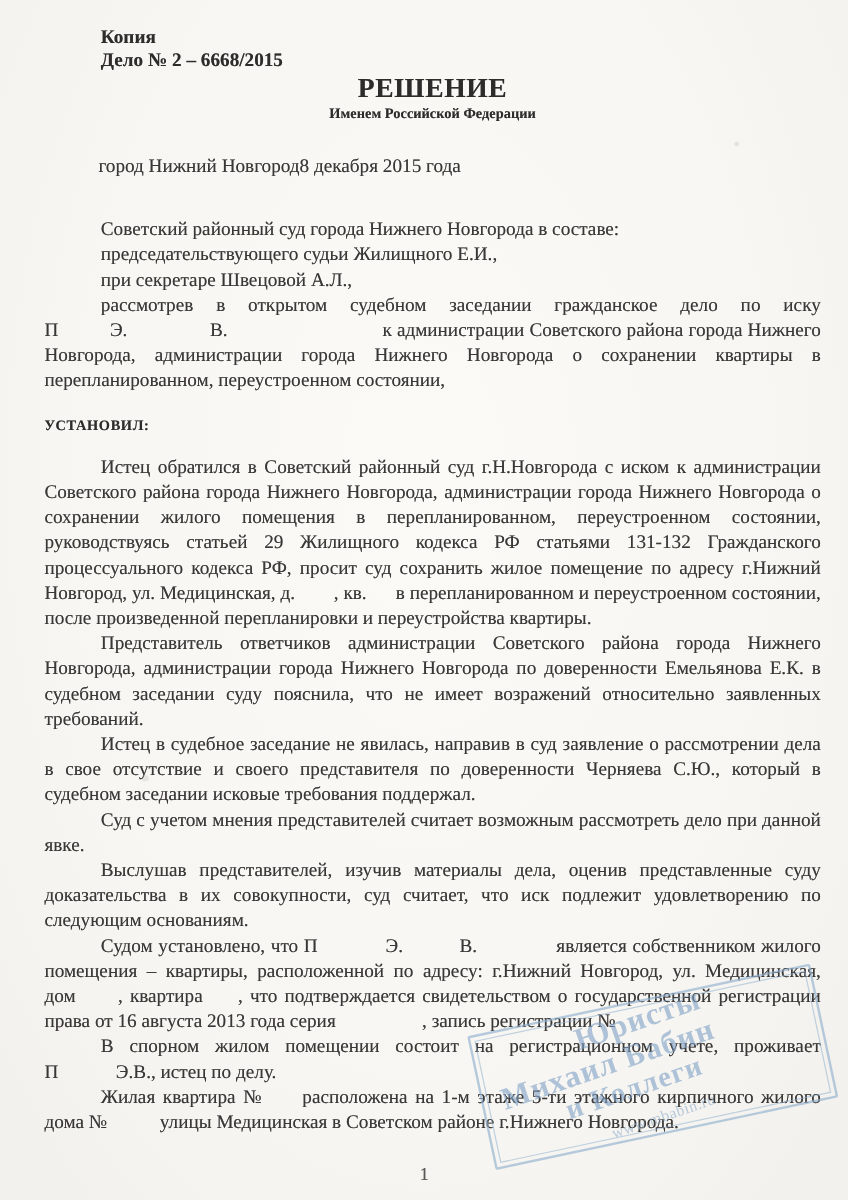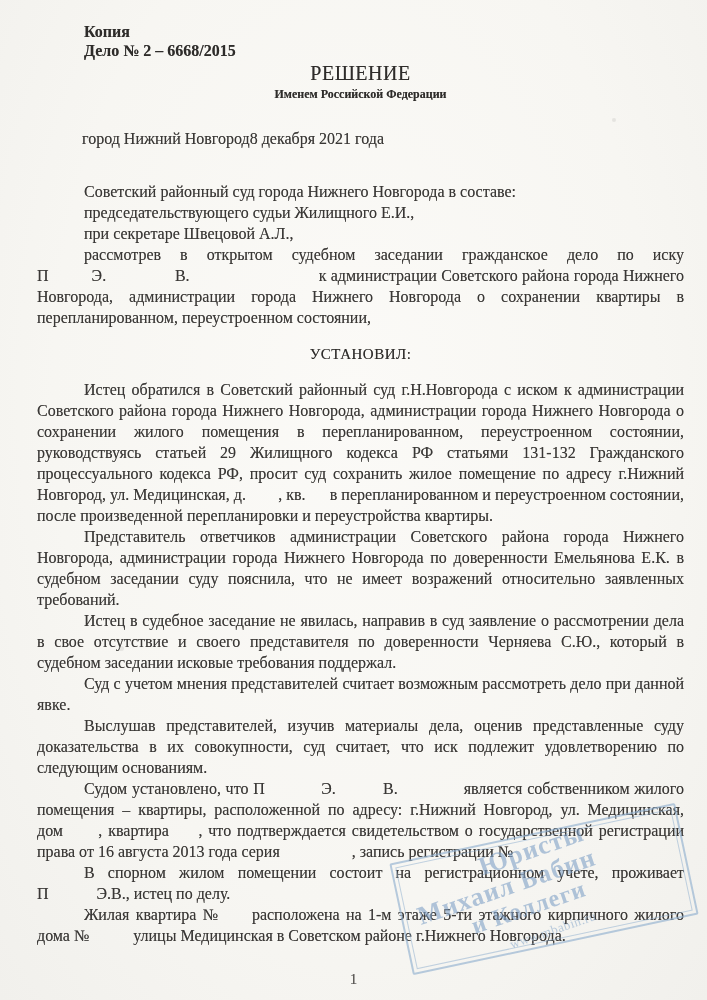--- a/index.html
+++ b/index.html
@@ -16,35 +16,35 @@
       radial-gradient(ellipse at 50% 40%, #fbfaf7 0%, #f7f6f2 60%, #f1f0ec 100%);
     color:#3a3836;
     font-size:16px;
     line-height:21px;
     padding:22px 23px 0 37px;
     box-sizing:border-box;
     text-shadow:0 0 .5px rgba(58,56,54,.55);
   }
   .hdr-line{font-weight:bold;color:#2e2c2a;margin-left:47px;line-height:19px;}
   .title-block{text-align:center;margin-top:3px;}
-  .doc-title{font-weight:normal;color:#2e2c2a;font-size:20px;line-height:21px;letter-spacing:.5px;}
+  .doc-title{font-weight:bold;color:#2e2c2a;font-size:23px;line-height:21px;letter-spacing:.5px;}
   .doc-subtitle{font-weight:bold;color:#2e2c2a;font-size:12px;line-height:20px;}
   .city-date{
     display:flex;justify-content:flex-start;
     margin-top:24px;margin-left:45px;margin-right:8px;
   }
   .intro-block{margin-top:32px;}
   .para{
     text-align:justify;
     text-indent:47px;
     margin:0;
   }
   .section-heading{
-    text-align:center;font-weight:normal;color:#2e2c2a;
-    font-size:15px;letter-spacing:.5px;
+    font-weight:bold;color:#2e2c2a;
+    font-size:12px;letter-spacing:.5px;
     margin:16px 0 14px 0;line-height:21px;
   }
   .page-number{
     position:absolute;left:0;right:0;bottom:10px;
     text-align:center;color:#5a5856;font-size:15px;
   }
   
   .stamp{
     position:absolute;
     left:398px;top:832px;
@@ -92,21 +92,21 @@
   <div class="hdr-line">Копия</div>
   <div class="hdr-line">Дело № 2 – 6668/2015</div>
 
   <div class="title-block">
     <div class="doc-title">РЕШЕНИЕ</div>
     <div class="doc-subtitle">Именем Российской Федерации</div>
   </div>
 
   <div class="city-date">
     <span>город Нижний Новгород</span>
-    <span>8 декабря 2021 года</span>
+    <span>8 декабря 2015 года</span>
   </div>
 
   <div class="intro-block">
     <p class="para">Советский районный суд города Нижнего  Новгорода в составе:</p>
     <p class="para">председательствующего судьи Жилищного Е.И.,</p>
     <p class="para">при секретаре Швецовой А.Л.,</p>
     <p class="para">рассмотрев в открытом судебном заседании гражданское дело по иску П&nbsp;&nbsp;&nbsp;&nbsp;&nbsp;&nbsp;&nbsp;&nbsp;&nbsp;&nbsp;Э.&nbsp;&nbsp;&nbsp;&nbsp;&nbsp;&nbsp;&nbsp;&nbsp;&nbsp;&nbsp;&nbsp;&nbsp;&nbsp;&nbsp;&nbsp;&nbsp;В.&nbsp;&nbsp;&nbsp;&nbsp;&nbsp;&nbsp;&nbsp;&nbsp;&nbsp;&nbsp;&nbsp;&nbsp;&nbsp;&nbsp;&nbsp;&nbsp;&nbsp;&nbsp;&nbsp;&nbsp;&nbsp;&nbsp;&nbsp;&nbsp;&nbsp;&nbsp;&nbsp;&nbsp;&nbsp;&nbsp;к администрации Советского района города Нижнего Новгорода, администрации города Нижнего Новгорода  о сохранении квартиры в  перепланированном, переустроенном состоянии,</p>
   </div>
 
   <div class="section-heading">УСТАНОВИЛ:</div>

